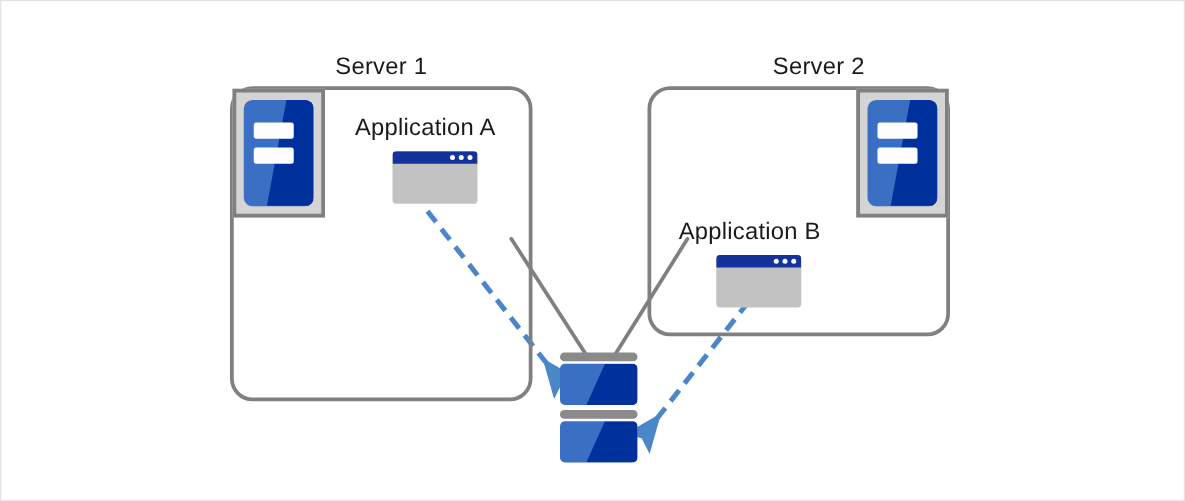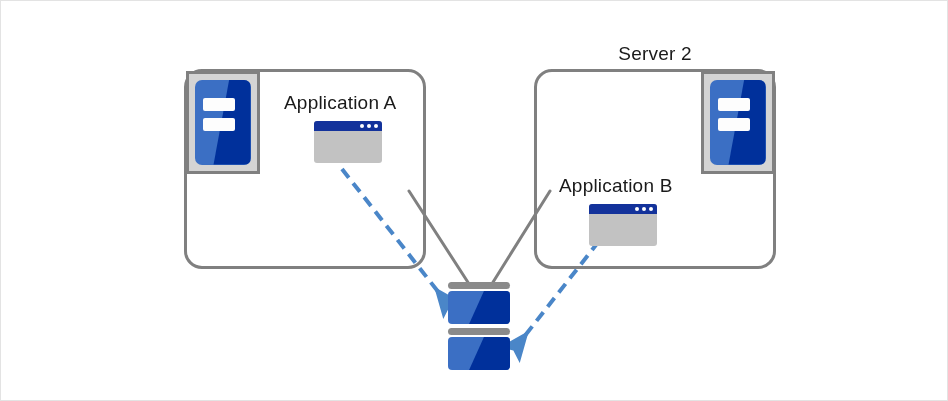--- a/index.html
+++ b/index.html
@@ -160,22 +160,23 @@
     </defs>
 
     <path d="M 408 190 L 470 286" stroke="#808080" stroke-width="3" fill="none" stroke-linecap="round"></path>
     <path d="M 549 190 L 489 286" stroke="#808080" stroke-width="3" fill="none" stroke-linecap="round"></path>
 
     <path d="M 341 168 L 442 297" stroke="#4a86c8" stroke-width="4" fill="none" stroke-dasharray="11,7" stroke-linecap="butt" marker-end="url(#arrowblue)"></path>
 
     <path d="M 620 212 L 519 341" stroke="#4a86c8" stroke-width="4" fill="none" stroke-dasharray="11,7" stroke-linecap="butt" marker-end="url(#arrowblue)"></path>
   </svg>
 
-
-  <div class="server-box" style="left:183px; top:68px; width:242px; height:200px;">
+  <div class="label label-center" style="left:183px; top:42px; width:242px;">Server 1</div>
+
+  <div class="server-box" style="left:183px; top:68px; width:242px; height:252px;">
 
     <div class="server-icon" style="left:-1.5px; top:-1.5px; width:74px; height:103px;">
       <div class="server-icon-inner">
         <div class="server-icon-dark"></div>
         <div class="server-bar bar-top"></div>
         <div class="server-bar bar-bottom"></div>
       </div>
     </div>
 
     <div class="label" style="left:97px; top:20px;">Application A</div>
@@ -184,21 +185,21 @@
       <div class="app-titlebar">
         <span class="app-dot"></span>
         <span class="app-dot"></span>
         <span class="app-dot"></span>
       </div>
     </div>
   </div>
 
   <div class="label label-center" style="left:533px; top:42px; width:242px;text-align:center;">Server 2</div>
 
-  <div class="server-box" style="left:533px; top:68px; width:242px; height:200px;">
+  <div class="server-box" style="left:517px; top:68px; width:242px; height:200px;">
 
     <div class="server-icon" style="right:-1.5px; top:-1.5px; width:74px; height:103px;">
       <div class="server-icon-inner">
         <div class="server-icon-dark"></div>
         <div class="server-bar bar-top"></div>
         <div class="server-bar bar-bottom"></div>
       </div>
     </div>
 
     <div class="label" style="left:22px; top:103px;">Application B</div>

